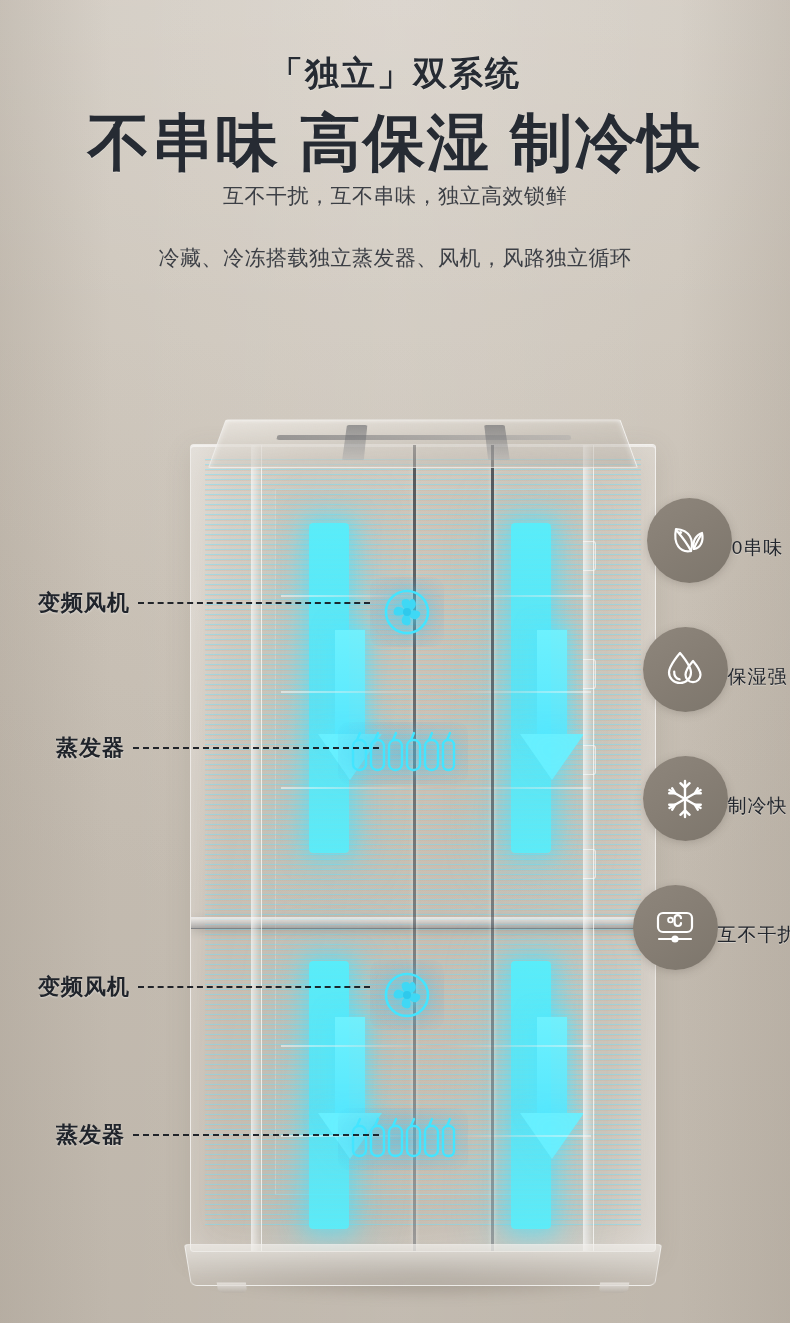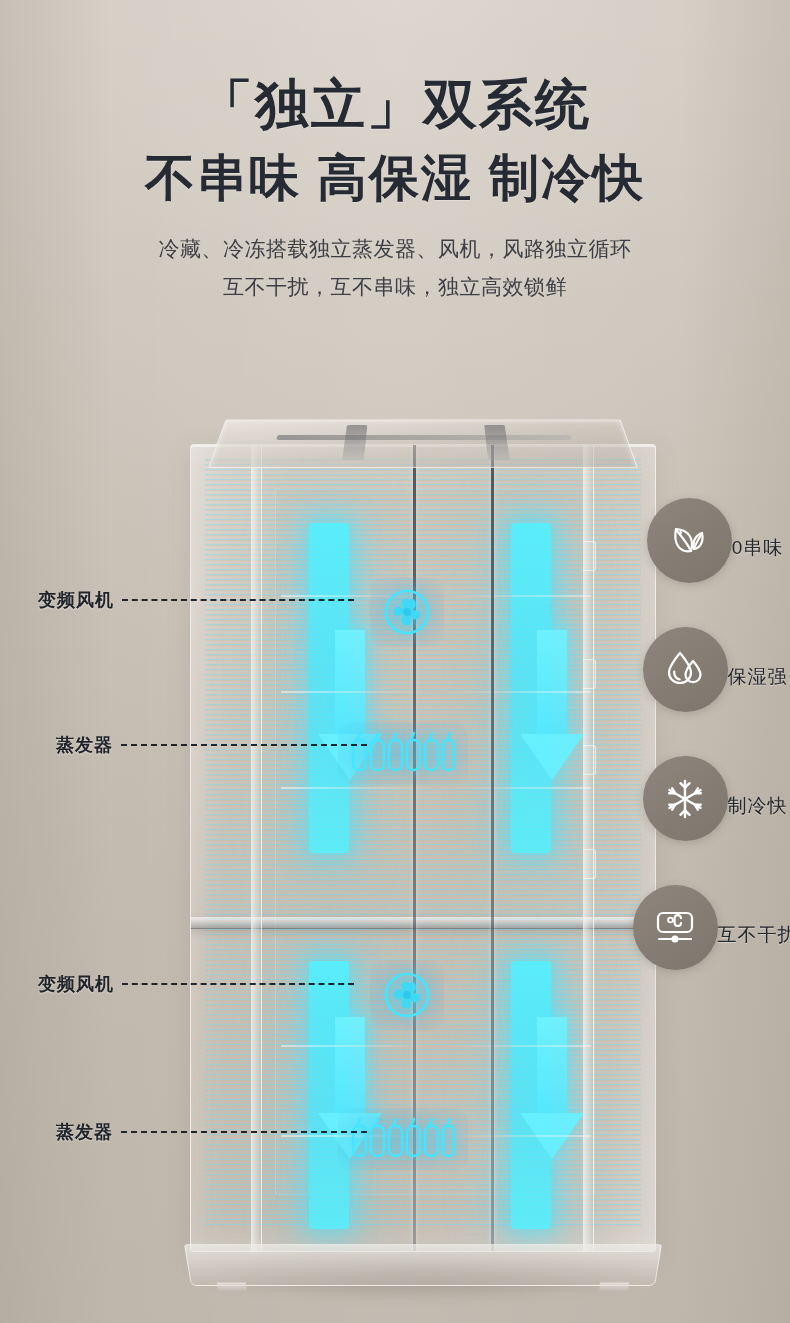--- a/index.html
+++ b/index.html
@@ -35,22 +35,22 @@
     position:absolute; left:0; top:0; width:790px;
     z-index:6; text-align:center;
   }
   .title-line{
     color:#262b33;
     font-weight:bold;
     letter-spacing:2px;
     white-space:nowrap;
     text-shadow:0 1px 0 rgba(255,255,255,.28);
   }
-  .title-1{ font-size:54px; line-height:1; padding-top:56px;margin-top:21px; }
-  .title-2{ font-size:50px; line-height:1; padding-top:22px; }
+  .title-1{ font-size:34px; line-height:1; padding-top:56px; }
+  .title-2{ font-size:62px; line-height:1; padding-top:22px; }
   .subtitle{
     color:#3c3f45;
     font-size:21px;
     line-height:1.52;
     padding-top:30px;
     letter-spacing:.5px;
     white-space:nowrap;
   }
 
   
@@ -224,21 +224,21 @@
   .badge svg{ filter:drop-shadow(0 0 7px rgba(70,230,255,.85)); }
 
   
   .callout{
     position:absolute;
     display:flex; align-items:center;
     z-index:9;
   }
   .callout-label{
     color:#20242b;
-    font-size:18px;
+    font-size:22px;
     font-weight:bold;
     letter-spacing:1px;
     white-space:nowrap;
     text-shadow:0 1px 2px rgba(255,255,255,.45);
   }
   .leader{
     height:0;
     border-top:2.5px dashed #14181f;
     margin-left:8px;
     opacity:.92;
@@ -273,22 +273,22 @@
   }
 </style>
 </head>
 <body>
 
 <div id="page">
 
   <div class="header">
     <div class="title-line title-1">「独立」双系统</div>
     <div class="title-line title-2">不串味 高保湿 制冷快</div>
+    <div class="subtitle" style="padding-top:6px;">互不干扰，互不串味，独立高效锁鲜</div>
     <div class="subtitle">冷藏、冷冻搭载独立蒸发器、风机，风路独立循环</div>
-    <div class="subtitle" style="padding-top:6px;">互不干扰，互不串味，独立高效锁鲜</div>
   </div>
 
   <div class="fridge-stage">
 
     <div class="floor-shadow"></div>
 
     <div class="top-slab">
       <div class="top-bar"></div>
       <div class="top-hinge h1"></div>
       <div class="top-hinge h2"></div>

